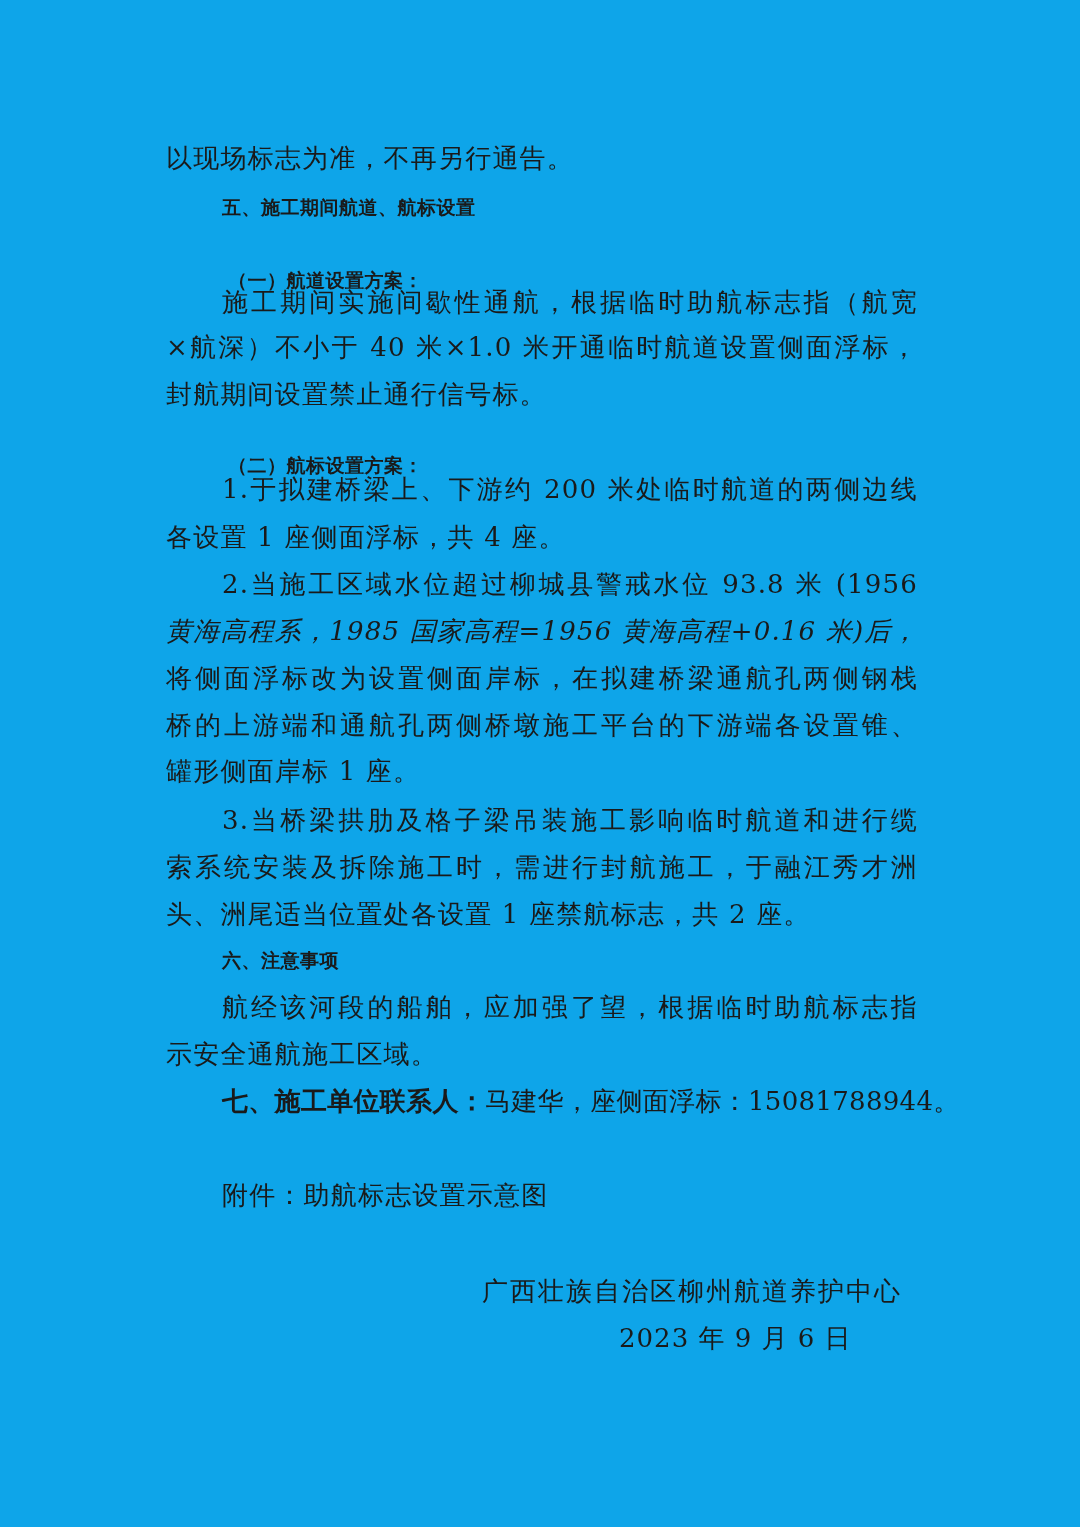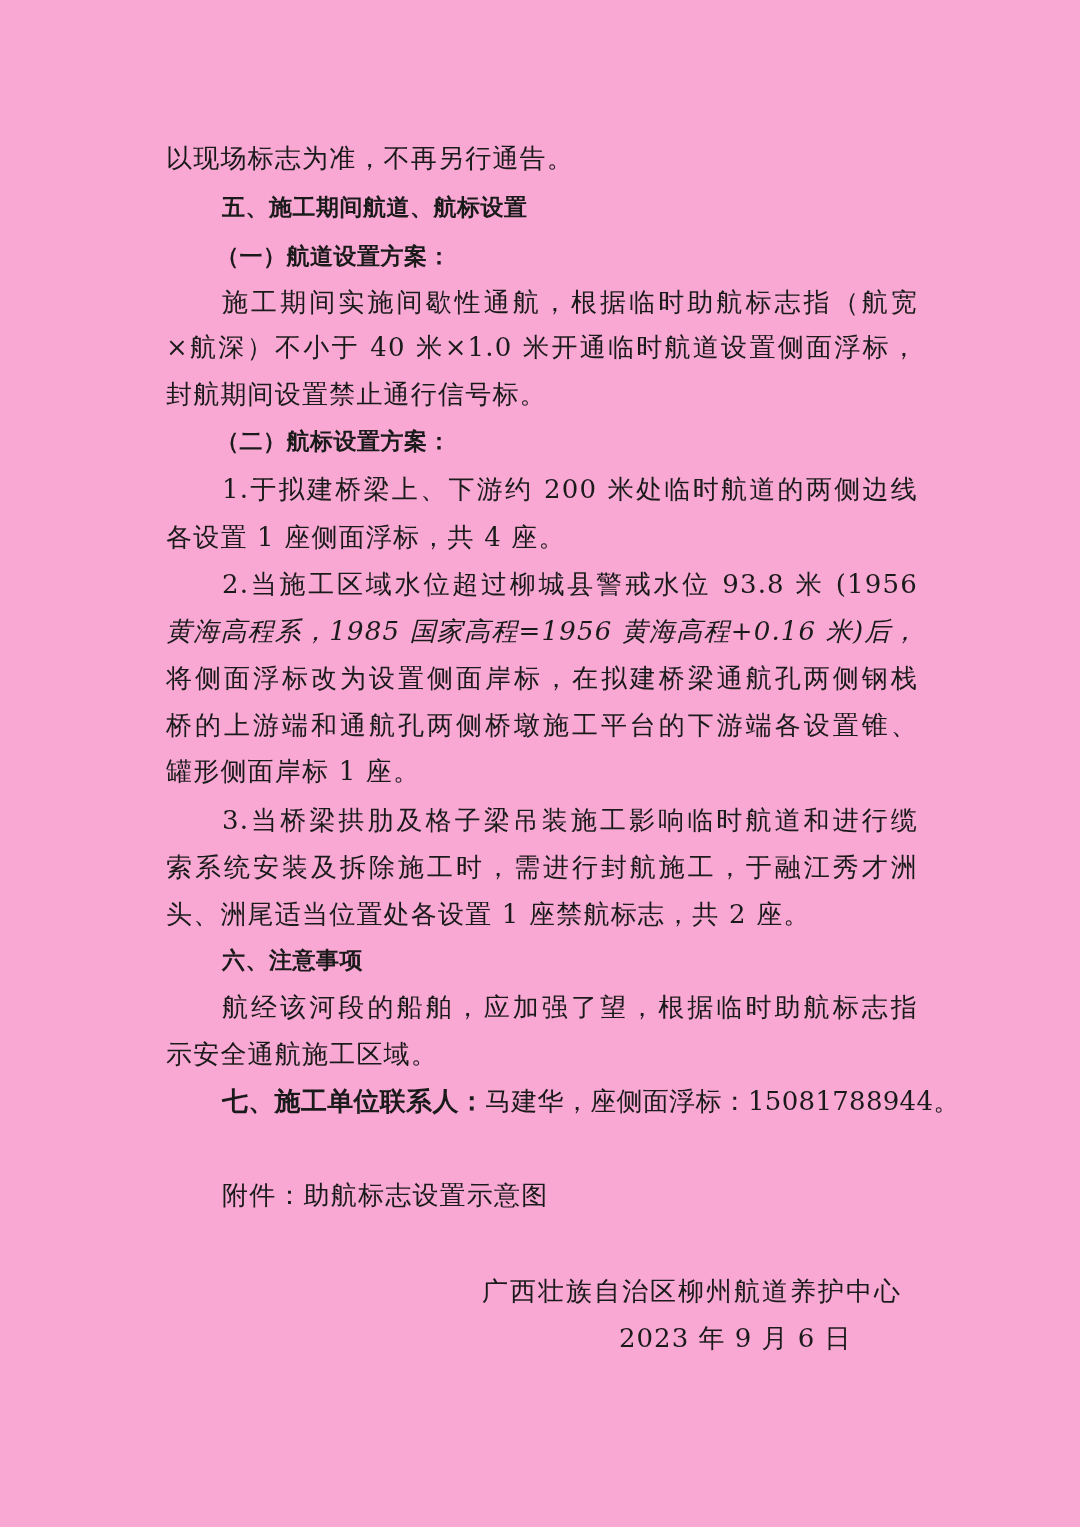--- a/index.html
+++ b/index.html
@@ -1,25 +1,25 @@
 <!DOCTYPE html>
 <html><head>
 <meta charset="utf-8">
 <style>
   html, body { margin: 0; padding: 0; background: #ffffff; }
   body { width: 1080px; height: 1527px; position: relative; overflow: hidden;
          font-family: "DejaVu Serif", "Liberation Serif", serif; color: #1a1a1a; }
-  .page { position: absolute; left: 0; top: 0; width: 1080px; height: 1527px; background: #f9a8d4; }
+  .page { position: absolute; left: 0; top: 0; width: 1080px; height: 1527px; background: #0ea5e9; }
   .line { position: absolute; left: 166px; width: 752px; font-size: 26px; line-height: 34px;
           white-space: nowrap; letter-spacing: 1.2px; text-align: justify; text-align-last: justify; }
   .line.last { text-align-last: left; }
   .indent { left: 222px; width: 696px; }
   .heading { font-family: "DejaVu Sans", "Liberation Sans", sans-serif; font-weight: bold;
-             letter-spacing: 0.5px; text-align-last: left; font-size: 23px; }
-  .heading-sub { left: 216px; }
+             letter-spacing: 0.5px; text-align-last: left; font-size: 19px; }
+  .heading-sub { left: 228px; margin-top: 24px; }
   .bold-lead { font-family: Liberation Sans, sans-serif; font-weight: bold; }
   .sign { position: absolute; font-size: 26px; line-height: 34px; white-space: nowrap; letter-spacing: 2px; }
 </style>
 </head>
 <body>
 
 <div class="page">
 
   <div class="line last" style="top:141px;">以现场标志为准，不再另行通告。</div>
 

